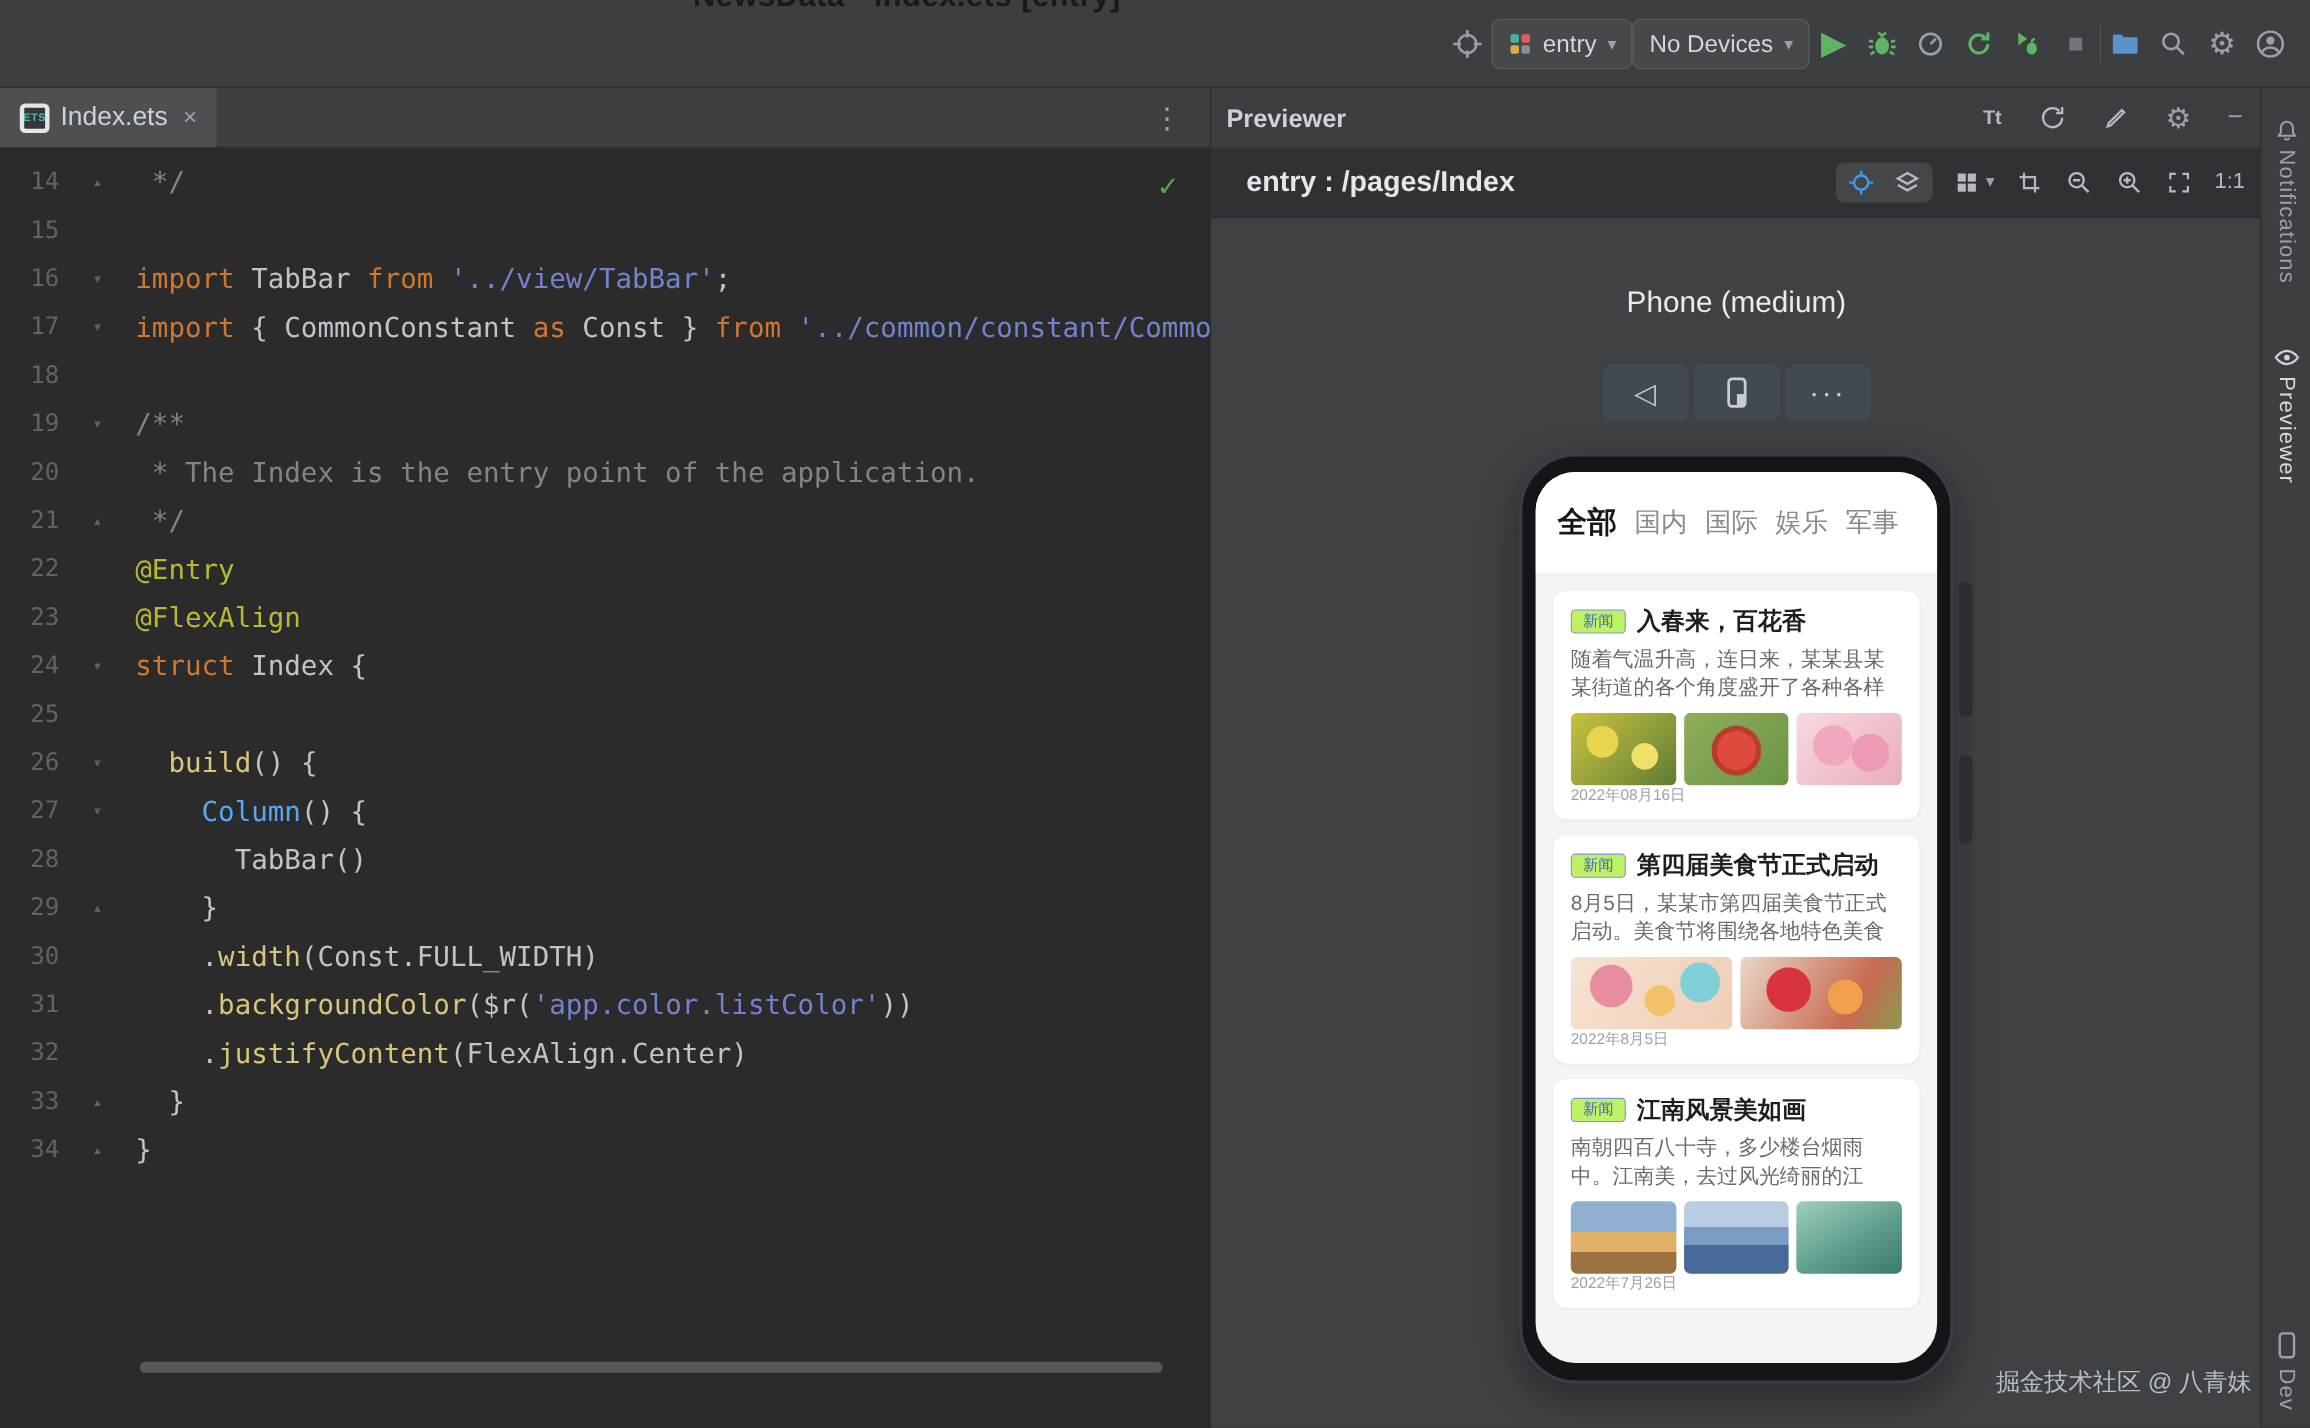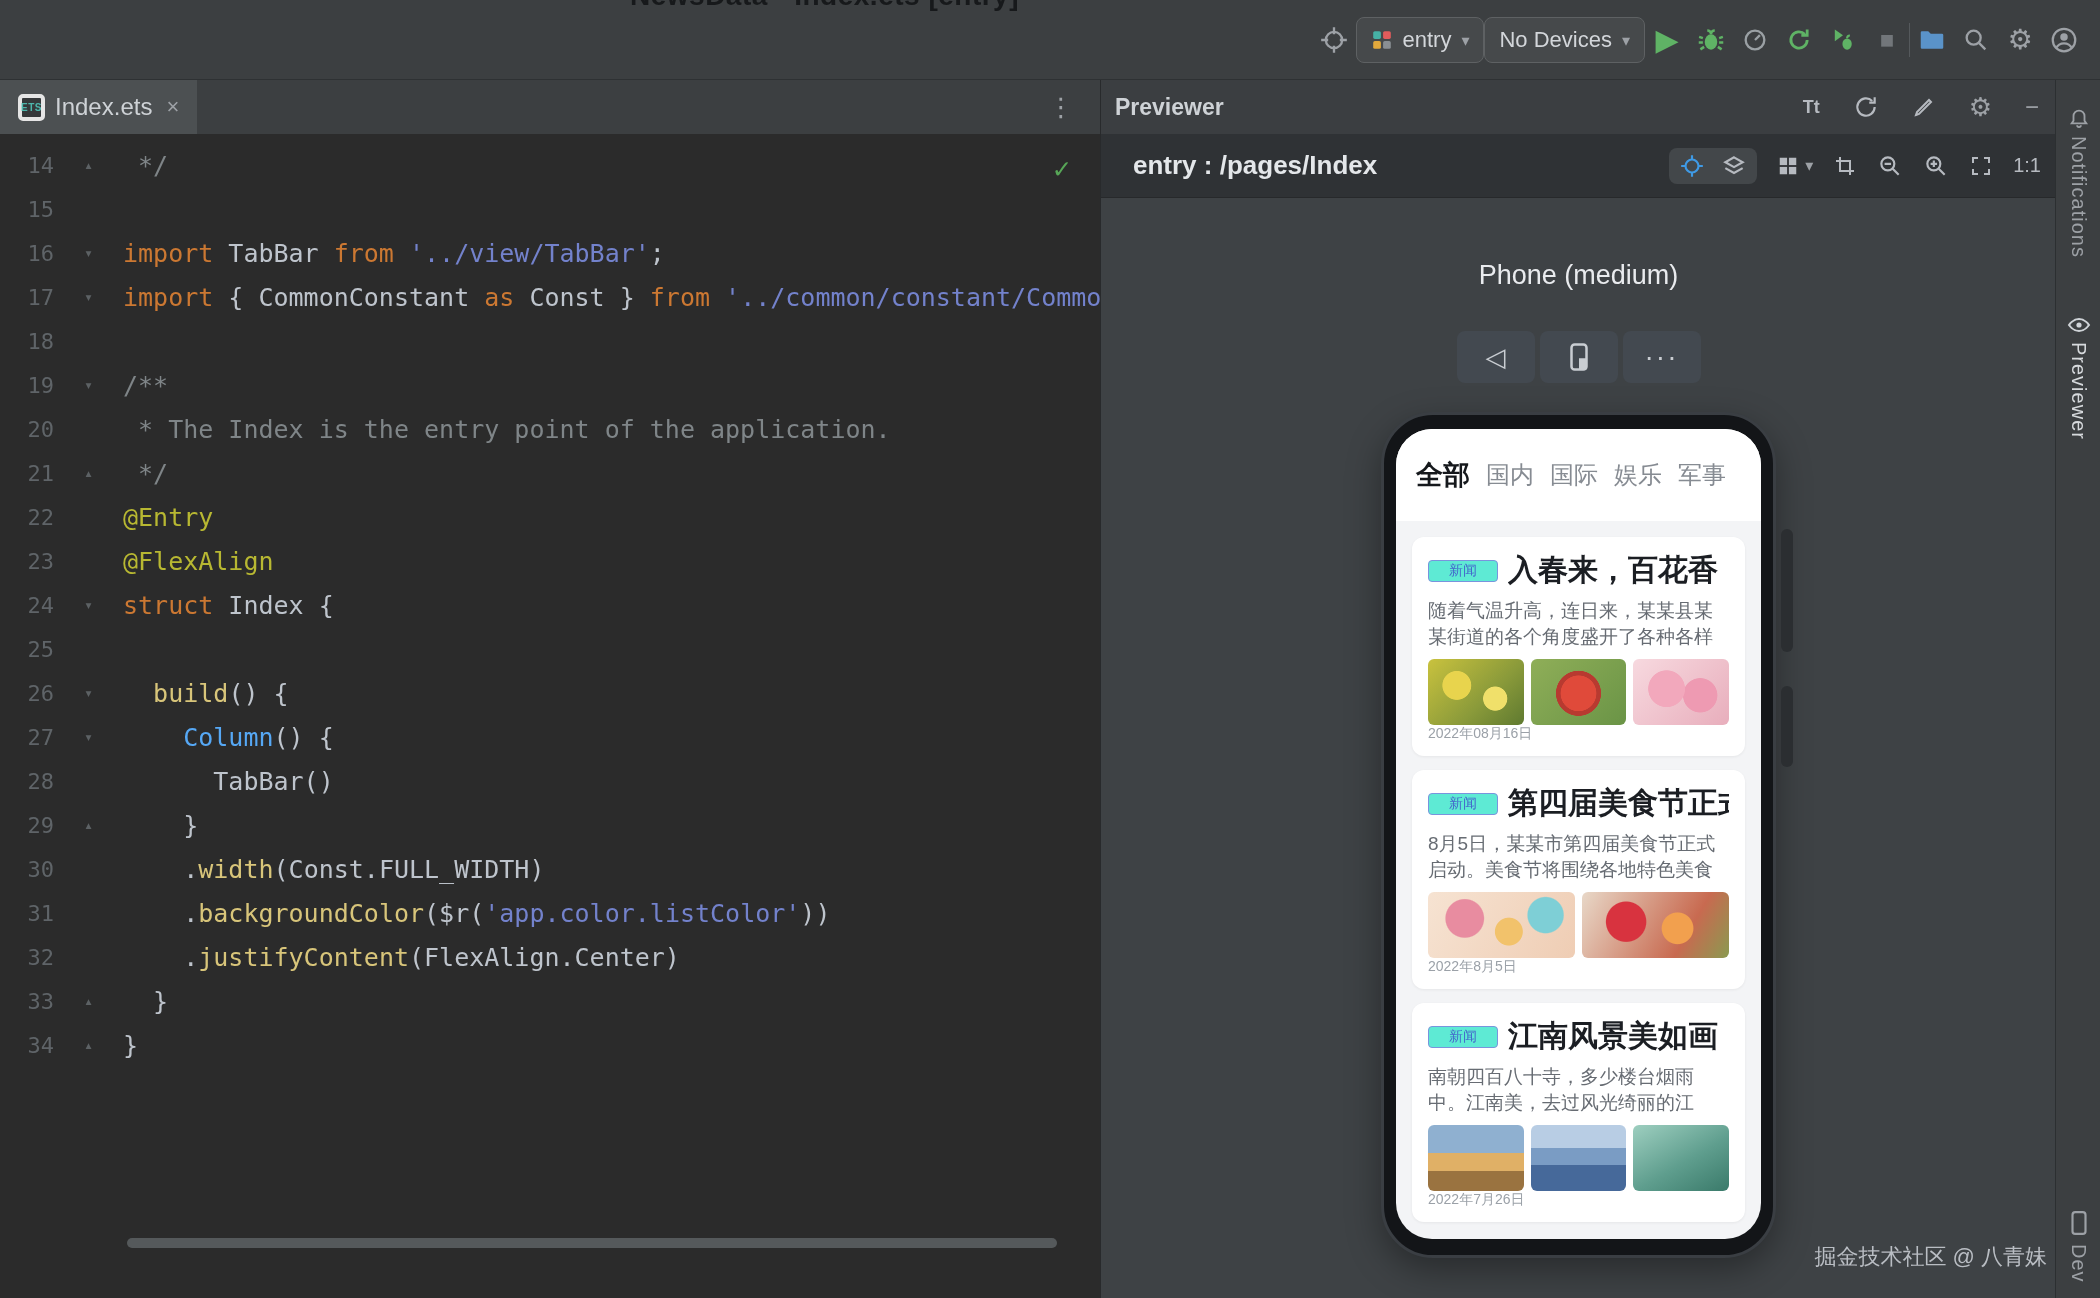--- a/index.html
+++ b/index.html
@@ -64,22 +64,22 @@
 
   .phone{position:absolute;left:280px;top:214px;width:395px;height:846px;background:#131518;border:3px solid #3a3e43;
     border-radius:52px;padding:14px 12px 16px;box-shadow:0 12px 34px rgba(0,0,0,.35)}
   .screen{width:100%;height:100%;background:#f3f4f6;border-radius:36px;overflow:hidden}
   .app-tabbar{background:#fff;height:92px;display:flex;align-items:center;gap:16px;padding:0 20px;overflow:hidden;white-space:nowrap}
   .app-tab{font-size:24px;color:#868b92}
   .app-tab.active{font-size:27px;font-weight:bold;color:#15181c}
   .cards{padding:16px 16px 0}
   .card{background:#fff;border-radius:12px;padding:13px 16px;margin-bottom:14px;box-shadow:0 1px 3px rgba(0,0,0,.06)}
   .card-head{display:flex;align-items:center;gap:10px}
-  .badge{font-size:14px;color:#4468cc;border:1px solid #7a94dd;background:#5eead4;border-radius:4px;padding:1px 20px;flex:0 0 auto}
-  .card-title{font-size:30px;font-weight:bold;color:#1b1e23;white-space:nowrap;overflow:hidden}
+  .badge{font-size:14px;color:#4468cc;border:1px solid #7a94dd;background:#bef264;border-radius:4px;padding:1px 10px;flex:0 0 auto}
+  .card-title{font-size:22px;font-weight:bold;color:#1b1e23;white-space:nowrap;overflow:hidden}
   .card-body{margin-top:7px;font-size:19px;line-height:26px;height:52px;overflow:hidden;color:#676c73}
   .card-imgs{margin-top:9px;display:flex;gap:7px}
   .pimg{flex:1;height:66px;border-radius:6px}
   .card-date{margin-top:0;font-size:14px;color:#9ba1a8}
 
   .img-yellow-flowers{background:radial-gradient(circle at 30% 40%,#e8d44d 0 18%,transparent 19%),radial-gradient(circle at 70% 60%,#f0e06a 0 15%,transparent 16%),linear-gradient(135deg,#c9c23e,#8a9a3a 60%,#5f7a30)}
   .img-red-flower{background:radial-gradient(circle at 50% 52%,#e04a3a 0 30%,#b83a30 31% 38%,transparent 39%),linear-gradient(135deg,#8fae58,#6a9446)}
   .img-pink-blossom{background:radial-gradient(circle at 35% 45%,#f2a8bc 0 25%,transparent 26%),radial-gradient(circle at 70% 55%,#ee9ab2 0 22%,transparent 23%),linear-gradient(135deg,#f7d9df,#e8aebc)}
   .img-donut-platter{background:radial-gradient(circle at 25% 40%,#e88ca0 0 16%,transparent 17%),radial-gradient(circle at 55% 60%,#f2c26b 0 15%,transparent 16%),radial-gradient(circle at 80% 35%,#7ecfd6 0 14%,transparent 15%),linear-gradient(120deg,#f6e3d2,#efcdb4)}
   .img-dessert-table{background:radial-gradient(circle at 30% 45%,#d8333f 0 18%,transparent 19%),radial-gradient(circle at 65% 55%,#f2a04e 0 15%,transparent 16%),linear-gradient(120deg,#e8d8c8,#c86a50 70%,#8a9a50)}

